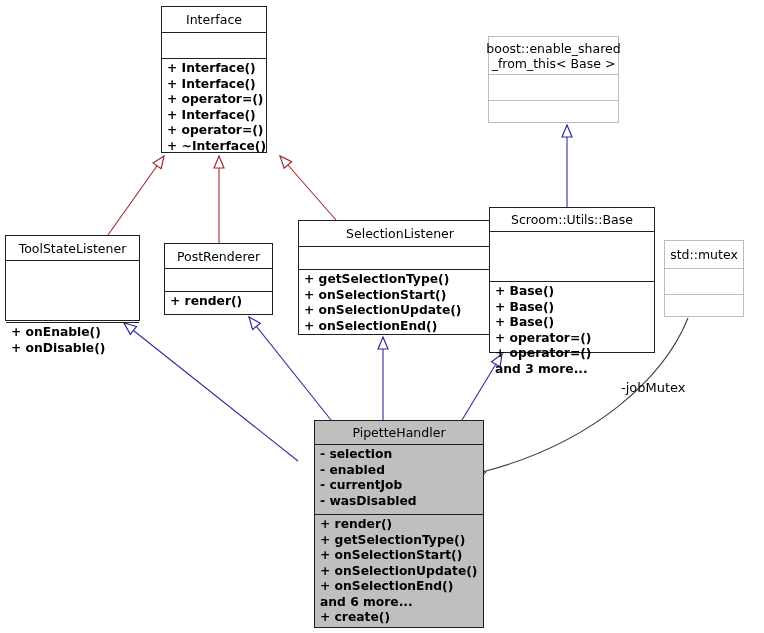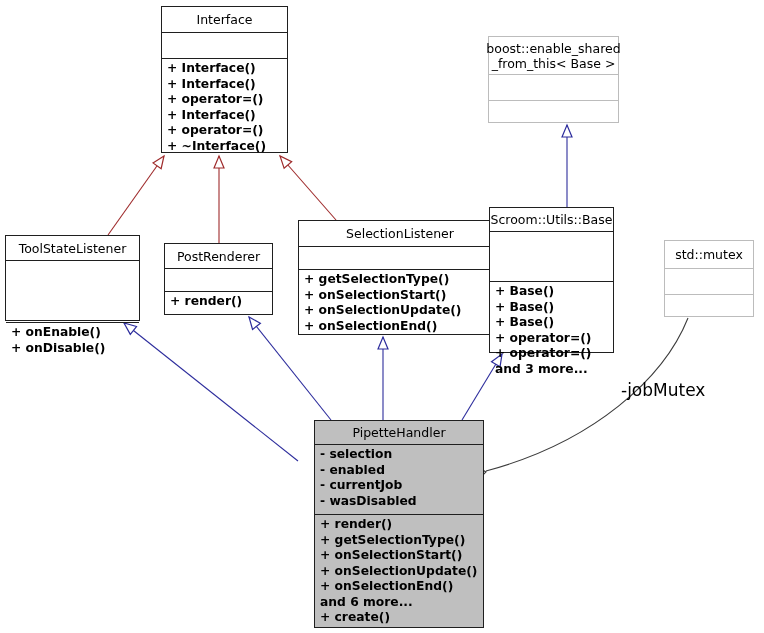--- a/index.html
+++ b/index.html
@@ -23,21 +23,21 @@
     padding:2px 5px 0 5px;font-size:12.3px;line-height:15.5px;overflow:hidden;font-weight:bold;
   }
   .member{white-space:nowrap;}
   
   #box-boost,#box-mutex{border-color:#bcbcbc;}
   #box-boost .uml-attrs,#box-boost .uml-methods,
   #box-mutex .uml-attrs,#box-mutex .uml-methods{border-top-color:#bcbcbc;}
   
   #box-pipette{background:#bfbfbf;}
   
-  #box-interface{left:161px;top:6px;width:127px;height:147px;}
+  #box-interface{left:161px;top:6px;width:106px;height:147px;}
   #box-interface .uml-title{height:25px;}
   #box-interface .uml-attrs{height:26px;}
   #box-interface .uml-methods{height:96px;}
 
   #box-boost{left:488px;top:36px;width:131px;height:87px;}
   #box-boost .uml-title{height:37px;}
   #box-boost .uml-attrs{height:26px;}
   #box-boost .uml-methods{height:24px;}
 
   #box-tsl{left:5px;top:235px;width:135px;height:86px;}
@@ -48,38 +48,38 @@
   #box-pr{left:164px;top:243px;width:109px;height:72px;}
   #box-pr .uml-title{height:24px;text-align:right;}
   #box-pr .uml-attrs{height:23px;}
   #box-pr .uml-methods{height:25px;}
 
   #box-sl{left:298px;top:220px;width:204px;height:115px;}
   #box-sl .uml-title{height:25px;}
   #box-sl .uml-attrs{height:23px;}
   #box-sl .uml-methods{height:67px;}
 
-  #box-base{left:489px;top:207px;width:125px;height:146px;}
+  #box-base{left:489px;top:207px;width:166px;height:146px;}
   #box-base .uml-title{height:23px;}
   #box-base .uml-attrs{height:26px;}
   #box-base .uml-methods{height:96px;margin-top:24px;}
 
-  #box-mutex{left:664px;top:240px;width:90px;height:77px;}
+  #box-mutex{left:664px;top:240px;width:80px;height:77px;}
   #box-mutex .uml-title{height:27px;}
   #box-mutex .uml-attrs{height:26px;}
   #box-mutex .uml-methods{height:23px;}
 
   #box-pipette{left:314px;top:420px;width:170px;height:208px;}
   #box-pipette .uml-title{height:23px;}
   #box-pipette .uml-attrs{height:70px;}
   #box-pipette .uml-methods{height:115px;}
 
   .edge-label{
     position:absolute;z-index:3;left:621px;top:380px;
-    font-size:17px;white-space:nowrap;
+    font-size:13px;white-space:nowrap;
   }
 </style>
 </head>
 <body>
 
 <div class="canvas">
 
   <svg class="edges" width="764" height="633">
     <defs>
       <marker id="arrow-blue" viewBox="0 0 16 14" refX="14" refY="7" markerWidth="16" markerHeight="14" markerUnits="userSpaceOnUse" orient="auto">

